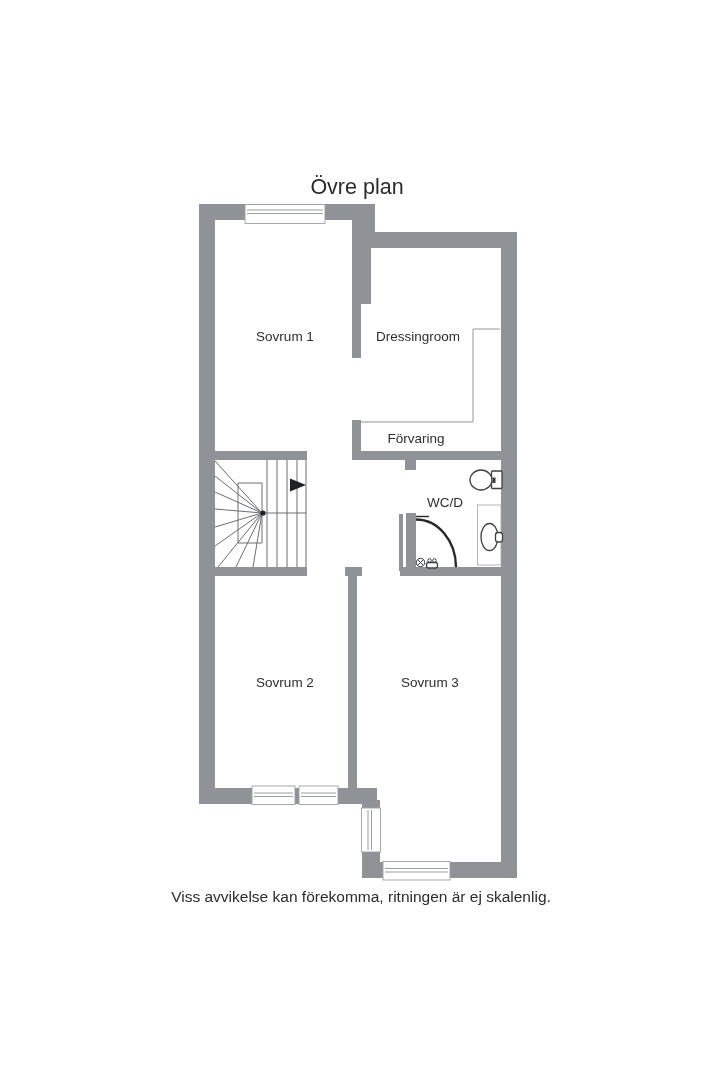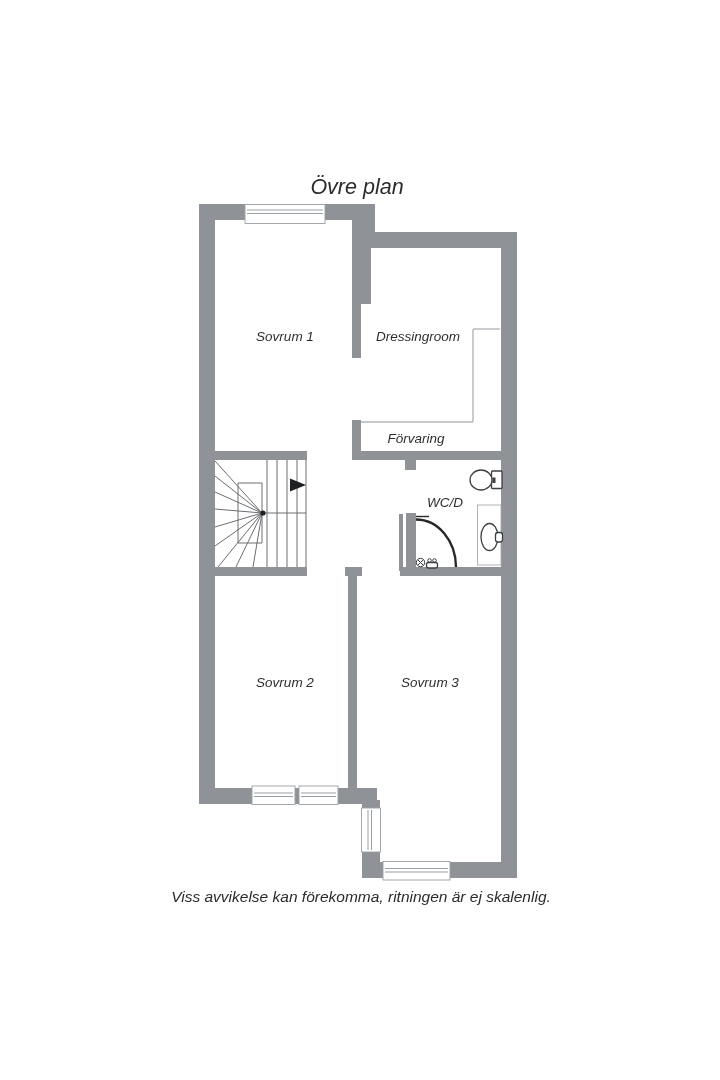--- a/index.html
+++ b/index.html
@@ -1,17 +1,17 @@
 <!DOCTYPE html>
 <html><head>
 <meta charset="utf-8">
 <style>
   html,body{margin:0;padding:0;background:#ffffff;}
   .page{position:relative;width:720px;height:964px;background:#fff;overflow:hidden;
-        font-family:"Liberation Sans","DejaVu Sans",sans-serif;font-style:italic;}
+        font-family:"Liberation Sans","DejaVu Sans",sans-serif;}
   svg{display:block;}
   .wall{fill:#8f9397;stroke:none;}
   .win-box{fill:#ffffff;stroke:#9aa0a4;stroke-width:0.9;}
   .win-line{stroke:#9aa0a4;stroke-width:1;fill:none;}
   .thin{stroke:#b3b7ba;stroke-width:1.4;fill:none;}
   .stair{stroke:#6a6e72;stroke-width:1;fill:none;}
   .fix{stroke:#3c4043;stroke-width:1.3;fill:#ffffff;}
   .fixthin{stroke:#3c4043;stroke-width:1;fill:none;}
   .arc{stroke:#26282a;stroke-width:2.4;fill:none;}
   .lightbox{stroke:#a7acb0;stroke-width:0.9;fill:#ffffff;}

